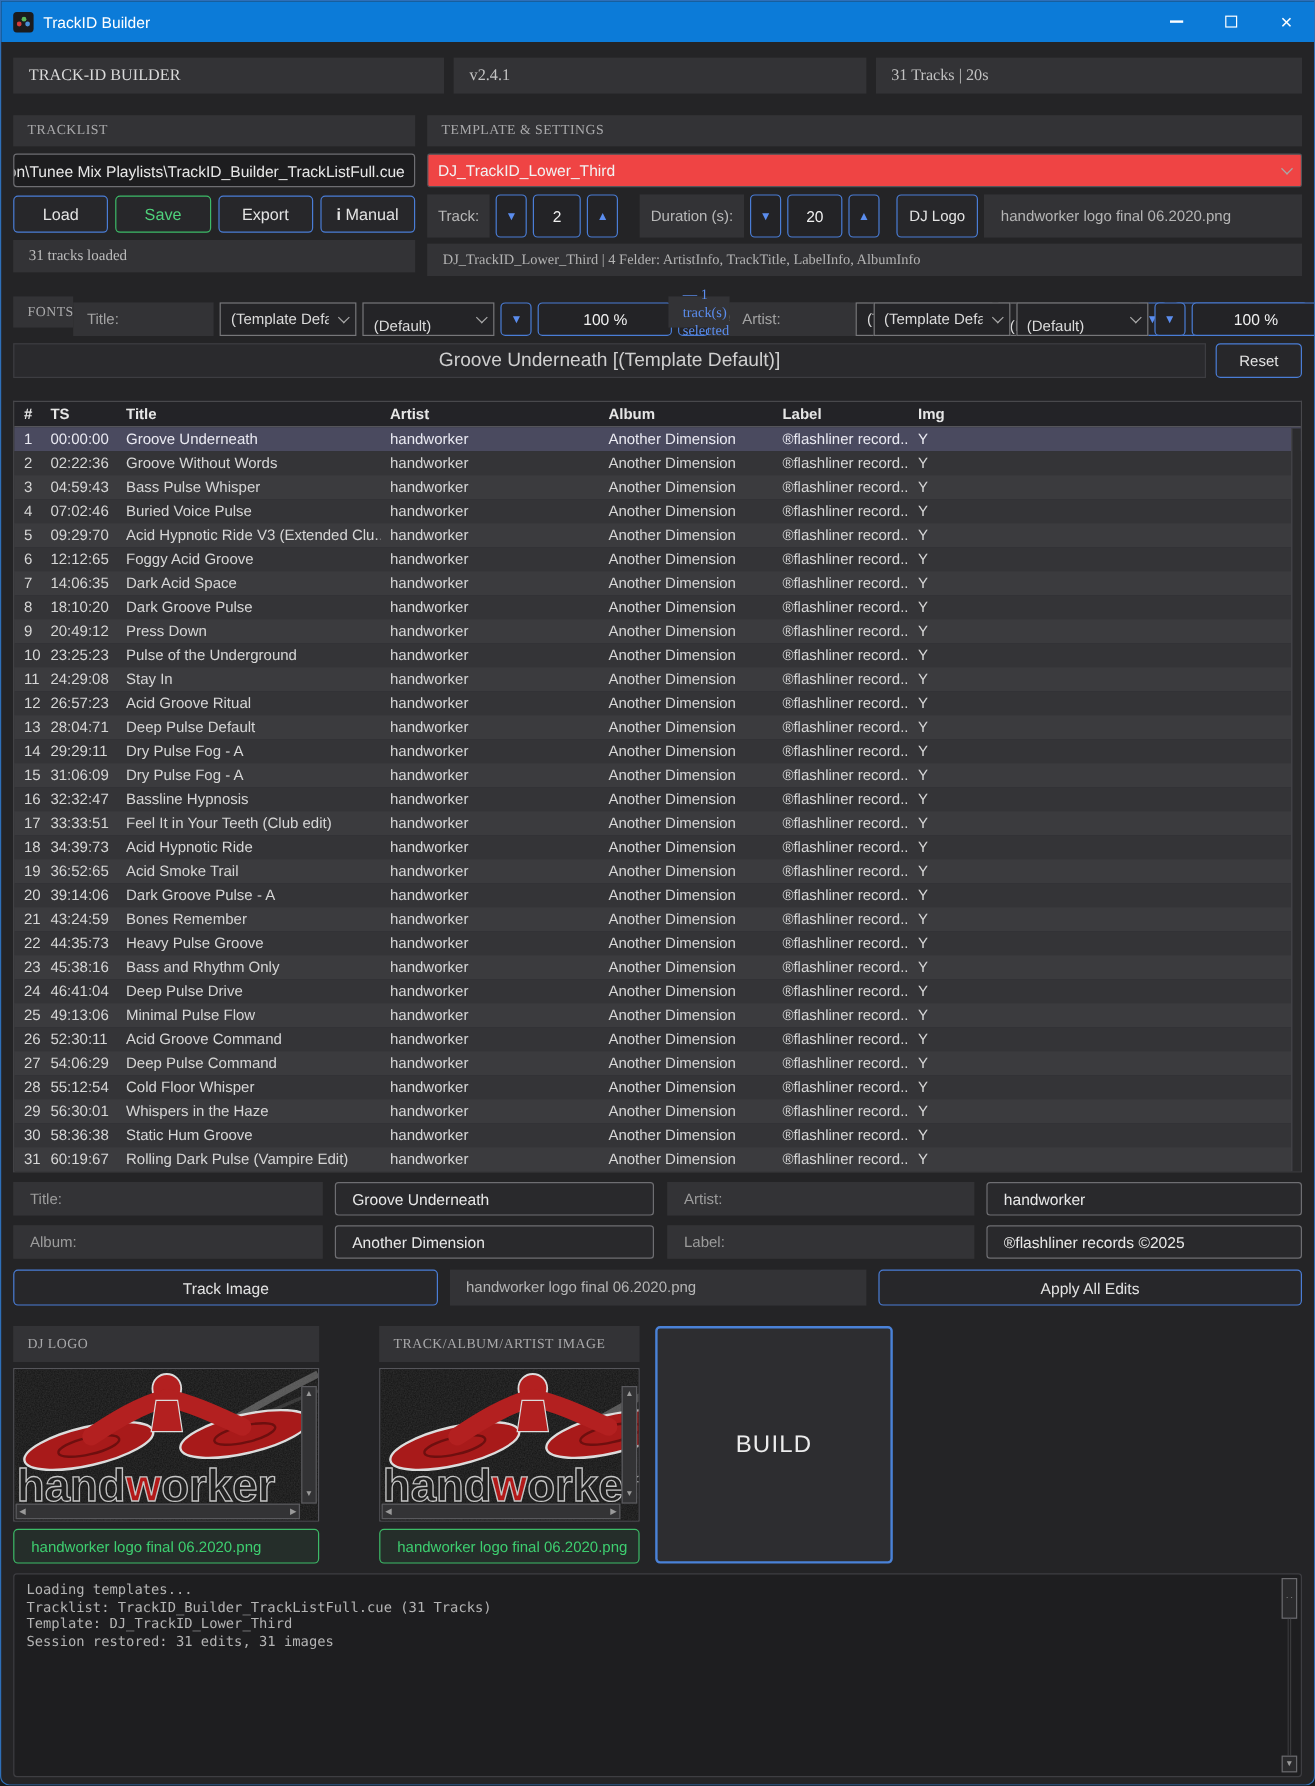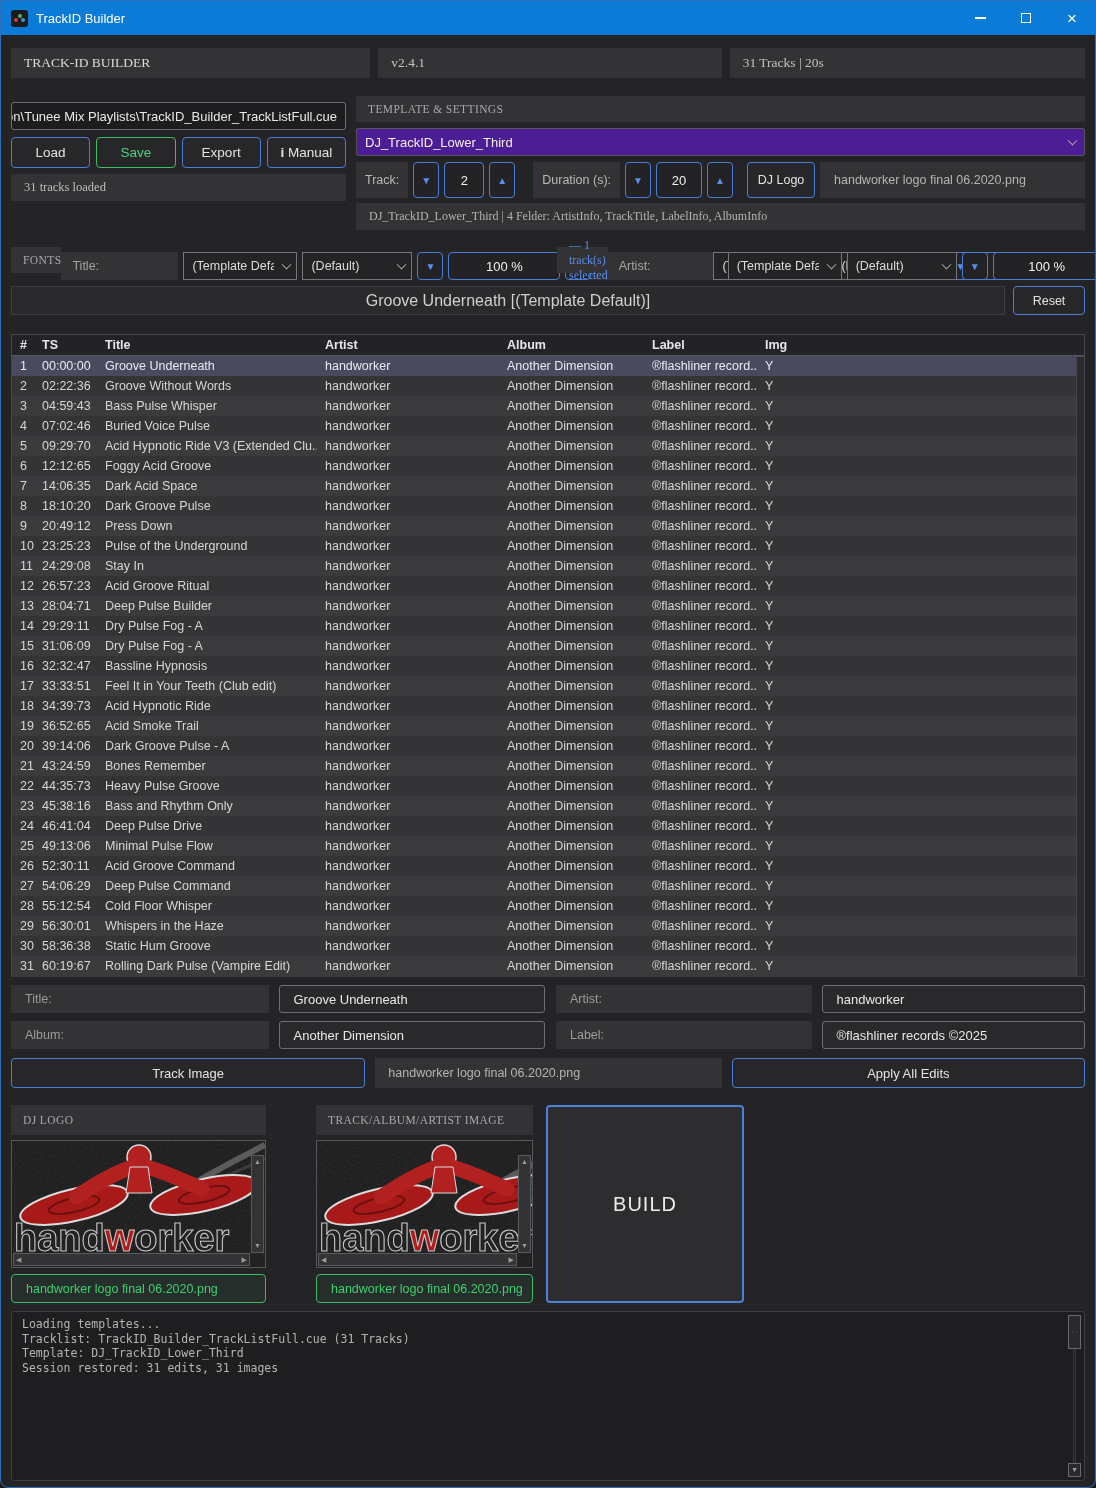--- a/index.html
+++ b/index.html
@@ -44,37 +44,37 @@
 
   
   .sections { margin-top:18px; gap:10px; flex-shrink:0; }
   .col-left { width:335px; display:flex; flex-direction:column; }
   .col-right { width:731px; display:flex; flex-direction:column; }
   .sec-head { height:26px; display:flex; align-items:center; padding-left:12px; flex-shrink:0; }
   .path-input { margin-top:6px; height:28px; background:#1d1d1f; border:1px solid #6e6e72; border-radius:3px; color:#e8e8e8; font-size:13px; display:flex; align-items:center; padding:0 8px; overflow:hidden; white-space:nowrap; direction:rtl; }
   .tl-buttons { margin-top:7px; height:31px; gap:6px; }
   .tl-buttons .btn { flex:1; font-size:13.5px; }
   .status-bar { margin-top:6px; height:27px; display:flex; align-items:center; padding-left:13px; font-size:12.5px; color:#bdbdbd; }
-  .tpl-select { margin-top:6px; height:28px; border-radius:2px; background:#4c1d95; border:1px solid #55555a; color:#f2f2f2; font-size:13px; }
+  .tpl-select { margin-top:6px; height:28px; border-radius:2px; background:#ef4444; border:1px solid #55555a; color:#f2f2f2; font-size:13px; }
   .tpl-select .chev { right:8px; }
   .ctrl-row { margin-top:6px; height:36px; gap:5px; align-items:stretch; }
   .ctrl-label { background:#333336; color:#b9b9b9; font-size:12.5px; display:flex; align-items:center; padding:0 9px; }
   .ctrl-file { flex:1; background:#333336; color:#b5b5b5; font-size:12.5px; display:flex; align-items:center; padding-left:14px; overflow:hidden; white-space:nowrap; }
   .tpl-info { margin-top:5px; height:27px; display:flex; align-items:center; padding-left:13px; font-size:12px; color:#b3b3b3; }
 
   
   .fonts-row { margin-top:17px; gap:8px; flex-shrink:0; }
   .fonts-col { display:flex; flex-direction:row; }
   .fc-l { width:538px; } .fc-r { width:530px; }
   .fonts-head { height:26px; display:flex; align-items:center; padding-left:12px; }
   .sel-info { color:#5b8dee; font-size:12px; }
   .font-line { margin-top:5px; height:28px; display:flex; gap:5px; }
   .font-line .flabel { width:117px; background:#333336; color:#a3a3a3; font-size:12.5px; display:flex; align-items:center; padding-left:11px; }
   .font-line .fsel1 { width:114px; }
-  .font-line .fsel2 { width:110px; }
+  .font-line .fsel2 { width:110px;align-items:flex-end; }
   .font-line .spinval { width:112px; }
 
   
   .preview-row { margin-top:6px; height:29px; gap:8px; flex-shrink:0; }
   .preview-box { flex:1; background:#2a2a2d; border:1px solid #3d3d41; display:flex; align-items:center; justify-content:center; color:#cfcfcf; font-size:16px; }
   .reset-btn { width:72px; font-size:12.5px; }
 
   
   .table-wrap { margin-top:19px; border:1px solid #48484c; border-bottom-color:#3a3a3e; flex-shrink:0; background:#303032; position:relative; }
   .thead { height:21px; background:#232327; border-bottom:1px solid #55555a; display:flex; align-items:center; color:#e6e6e6; font-size:12.5px; font-weight:bold; }
@@ -147,20 +147,21 @@
   <div class="content">
 
     <div class="row header-row">
       <div class="panel hp1">TRACK-ID BUILDER</div>
       <div class="panel hp2">v2.4.1</div>
       <div class="panel hp3">31 Tracks  |  20s</div>
     </div>
 
     <div class="row sections">
       <div class="col-left">
+        <div class="panel sec-head sec-title">TRACKLIST</div>
         <div class="path-input">
             <span style="direction:ltr;unicode-bidi:bidi-override;">on\Tunee Mix Playlists\TrackID_Builder_TrackListFull.cue</span>
           </div>
         <div class="row tl-buttons">
           <div class="btn">Load</div>
           <div class="btn green">Save</div>
           <div class="btn">Export</div>
           <div class="btn">
               <b>i</b>
               <span style="white-space:pre;"> Manual</span>
@@ -416,21 +417,21 @@
     <div class="c c-title">Acid Groove Ritual</div>
     <div class="c c-artist">handworker</div>
     <div class="c c-album">Another Dimension</div>
     <div class="c c-label">®flashliner record...</div>
     <div class="c c-img">Y</div>
   </div>
 
   <div class="trow">
     <div class="c c-n">13</div>
     <div class="c c-ts">28:04:71</div>
-    <div class="c c-title">Deep Pulse Builder</div>
+    <div class="c c-title">Deep Pulse Default</div>
     <div class="c c-artist">handworker</div>
     <div class="c c-album">Another Dimension</div>
     <div class="c c-label">®flashliner record...</div>
     <div class="c c-img">Y</div>
   </div>
 
   <div class="trow">
     <div class="c c-n">14</div>
     <div class="c c-ts">29:29:11</div>
     <div class="c c-title">Dry Pulse Fog - A</div>

